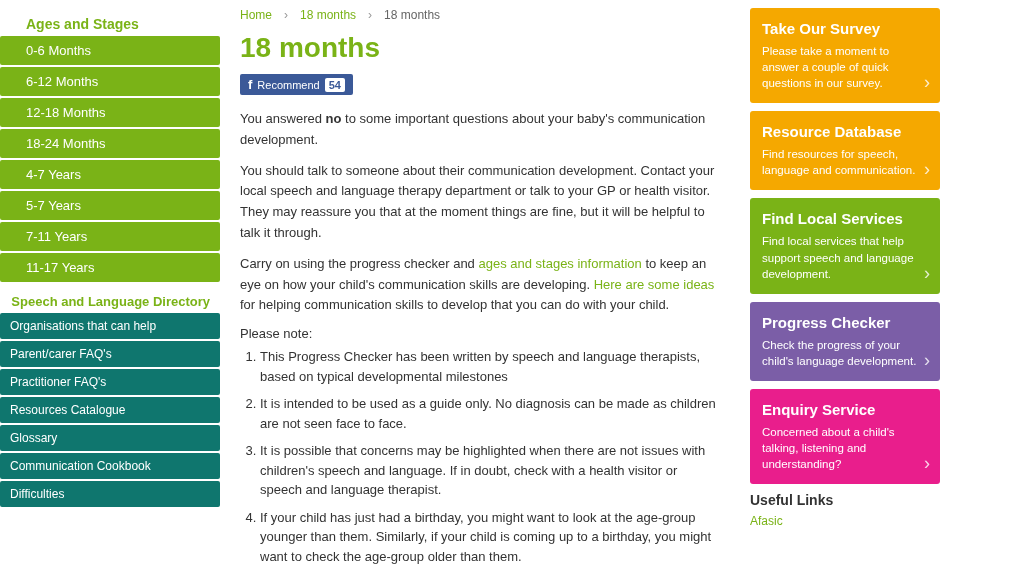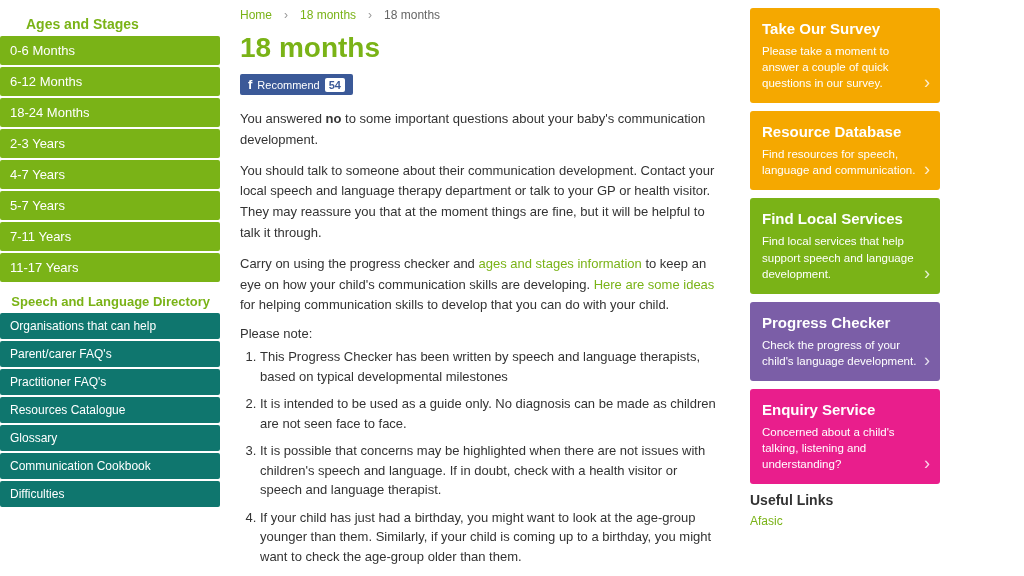--- a/index.html
+++ b/index.html
@@ -8,21 +8,21 @@
 
     .page-wrapper { display: flex; width: 1024px; }
 
     
     .sidebar { width: 220px; min-width: 220px; padding: 10px 0; }
     .sidebar-title { color: #7ab317; font-weight: bold; font-size: 14px; padding: 6px 10px 4px; margin-left: 16px; }
     .sidebar-nav-item {
       display: block;
       background: #7ab317;
       color: #fff;
-      padding: 7px 10px;
+      padding: 7px 26px;
       margin-bottom: 2px;
       font-size: 13px;
       cursor: pointer;
       border-radius: 2px;
     }
     .sidebar-section-title { color: #7ab317; font-weight: bold; font-size: 13px; padding: 10px 10px 4px; text-align: right; }
     .sidebar-sub-item {
       display: block;
       background: #0f766e;
       color: #fff;
@@ -84,22 +84,22 @@
 </head>
 <body>
 
 <div class="page-wrapper">
 
   <div class="sidebar">
     <div class="sidebar-title">Ages and Stages</div>
     <div id="nav-items-container">
         <a class="sidebar-nav-item">0-6 Months</a>
         <a class="sidebar-nav-item">6-12 Months</a>
+        <a class="sidebar-nav-item">12-18 Months</a>
         <a class="sidebar-nav-item">18-24 Months</a>
-        <a class="sidebar-nav-item">2-3 Years</a>
         <a class="sidebar-nav-item">4-7 Years</a>
         <a class="sidebar-nav-item">5-7 Years</a>
         <a class="sidebar-nav-item">7-11 Years</a>
         <a class="sidebar-nav-item">11-17 Years</a>
       </div>
     <div class="sidebar-section-title">Speech and Language Directory</div>
     <div id="sub-items-container">
         <a class="sidebar-sub-item">Organisations that can help</a>
         <a class="sidebar-sub-item">Parent/carer FAQ's</a>
         <a class="sidebar-sub-item">Practitioner FAQ's</a>

